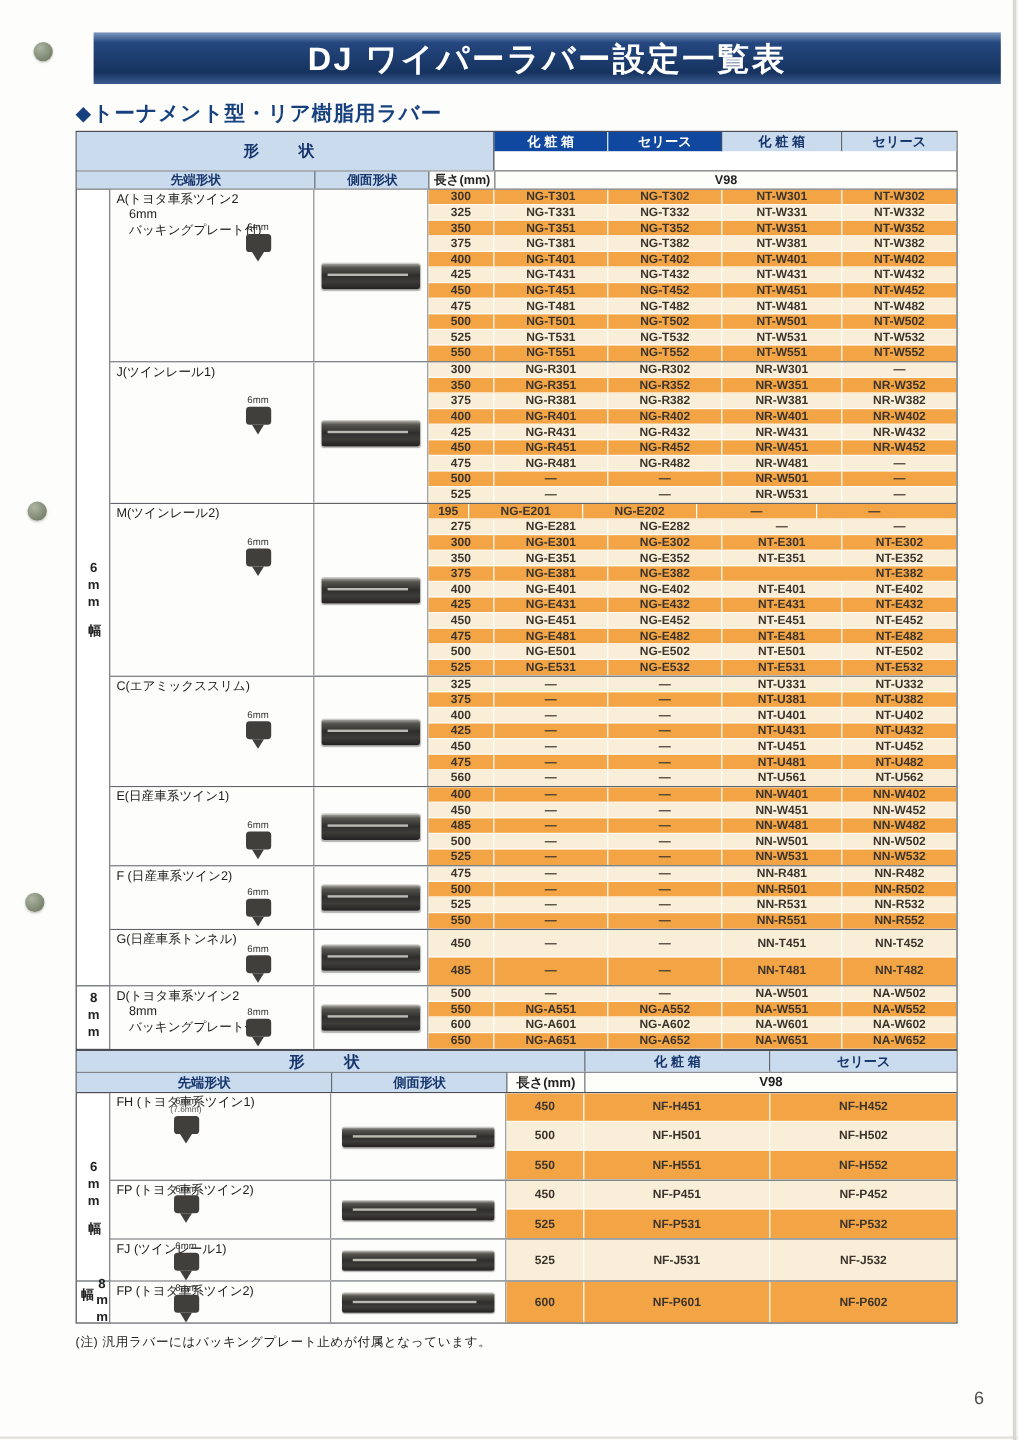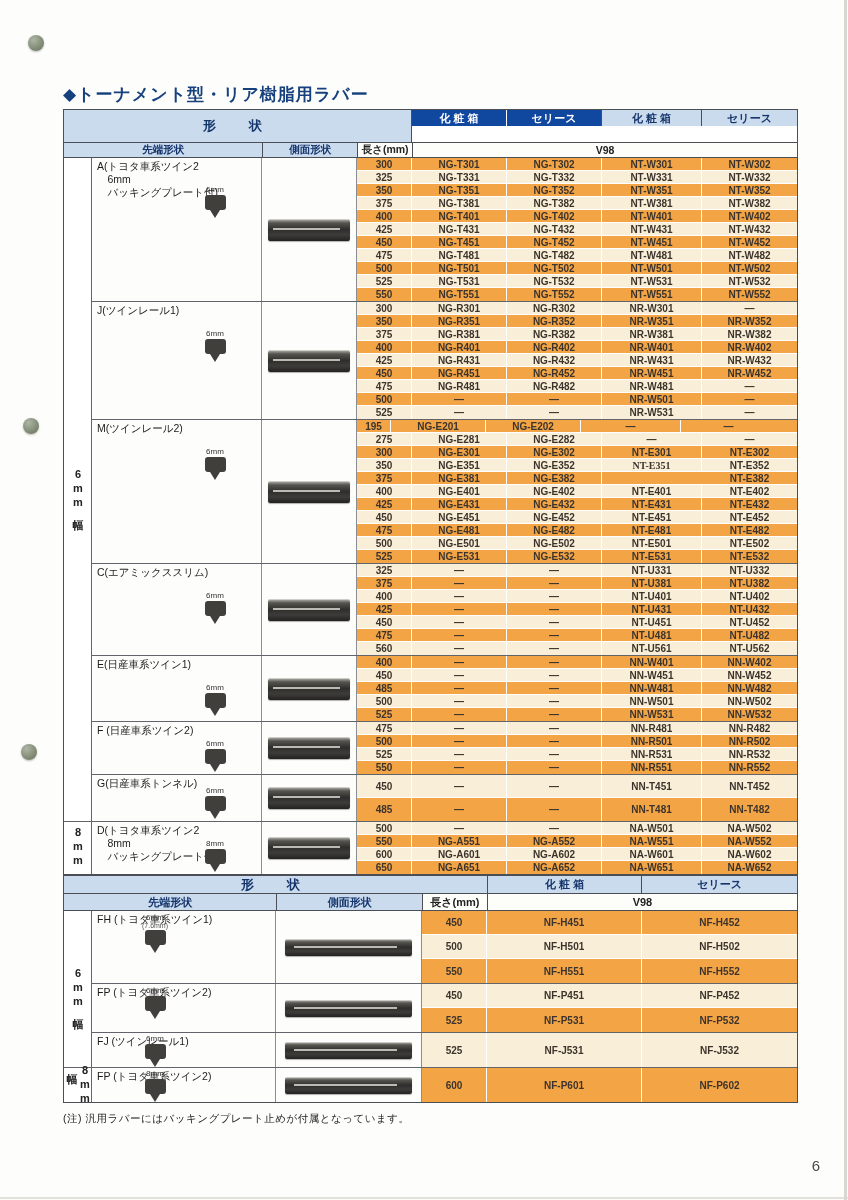--- a/index.html
+++ b/index.html
@@ -81,20 +81,23 @@
   .pagenum { position:absolute; right:28px; bottom:26px; font-size:15px; color:#4a4a4a; }
 </style>
 </head>
 <body>
 
 <div class="sheet">
   <div class="hole" style="left:28px; top:35px;"></div>
   <div class="hole" style="left:23px; top:418px;"></div>
   <div class="hole" style="left:21px; top:744px;"></div>
 
+  <div class="titlebar">
+    <span>DJ ワイパーラバー設定一覧表</span>
+  </div>
 
   <div class="content">
 
     <div class="sec-h">◆トーナメント型・リア樹脂用ラバー</div>
 
     <div class="tbl">
       <div class="t1head">
         <div class="hc lblue h-shape">形　状</div>
         <div class="h-right">
           <div class="h-r2">
@@ -320,21 +323,21 @@
                   <div class="cell" style="width: 55px;">300</div>
                   <div class="cell" style="width: 95px;">NG-E301</div>
                   <div class="cell" style="width: 95px;">NG-E302</div>
                   <div class="cell" style="width: 100px;">NT-E301</div>
                   <div class="cell" style="width: 95px;">NT-E302</div>
                 </div>
                 <div class="drow cream" style="height: 13px;">
                   <div class="cell" style="width: 55px;">350</div>
                   <div class="cell" style="width: 95px;">NG-E351</div>
                   <div class="cell" style="width: 95px;">NG-E352</div>
-                  <div class="cell" style="width: 100px; font-family: Liberation Serif, serif;">NT-E351</div>
+                  <div class="cell" style="width: 100px;">NT-E351</div>
                   <div class="cell" style="width: 95px;">NT-E352</div>
                 </div>
                 <div class="drow orange" style="height: 13px;">
                   <div class="cell" style="width: 55px;">375</div>
                   <div class="cell" style="width: 95px;">NG-E381</div>
                   <div class="cell" style="width: 95px;">NG-E382</div>
                   <div class="cell" style="width: 100px; margin-top: 44px;">NT-E381</div>
                   <div class="cell" style="width: 95px;">NT-E382</div>
                 </div>
                 <div class="drow cream" style="height: 13px;">

